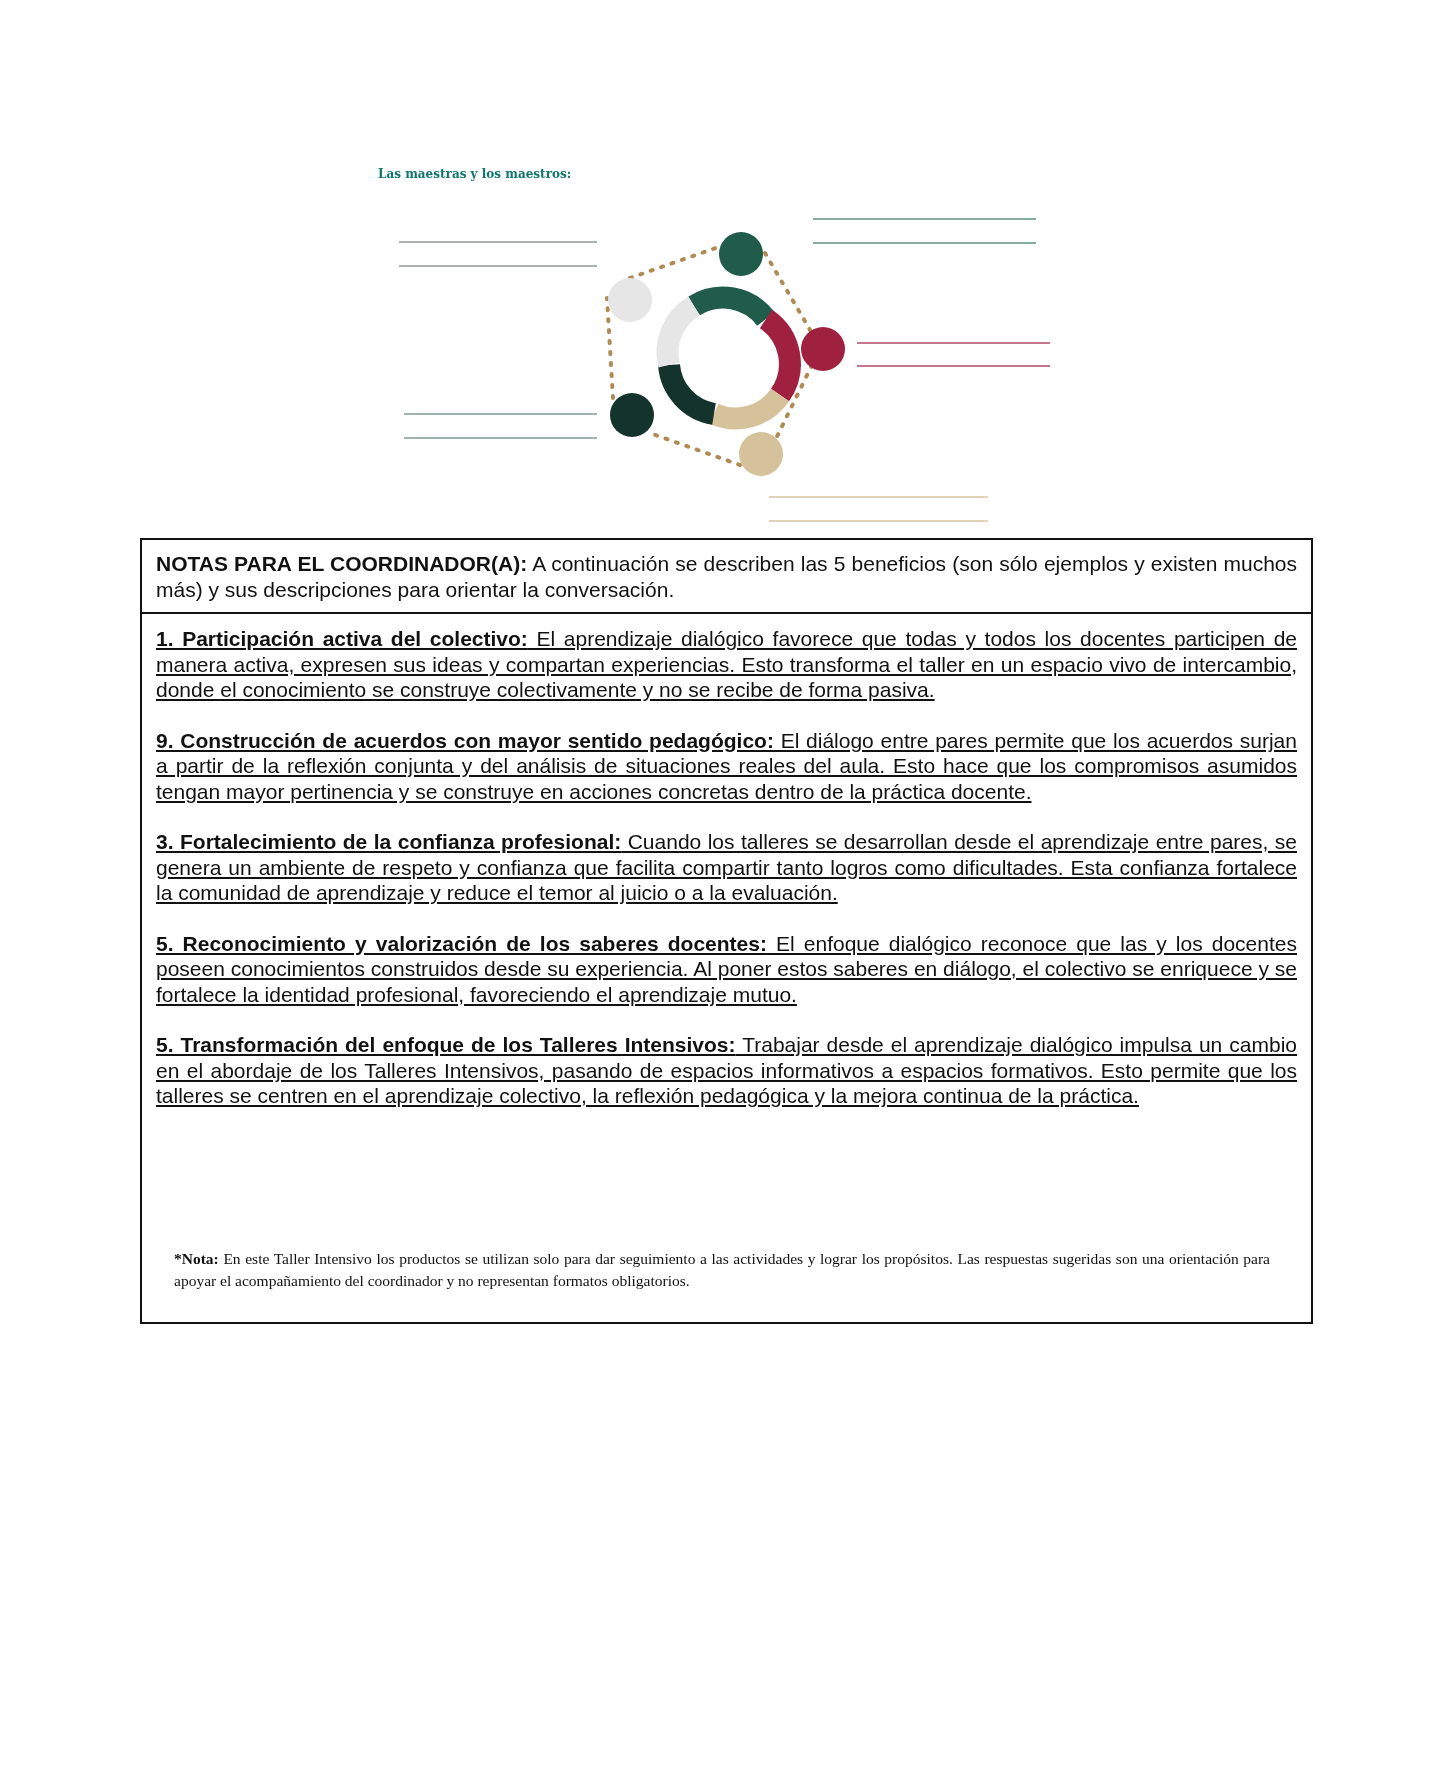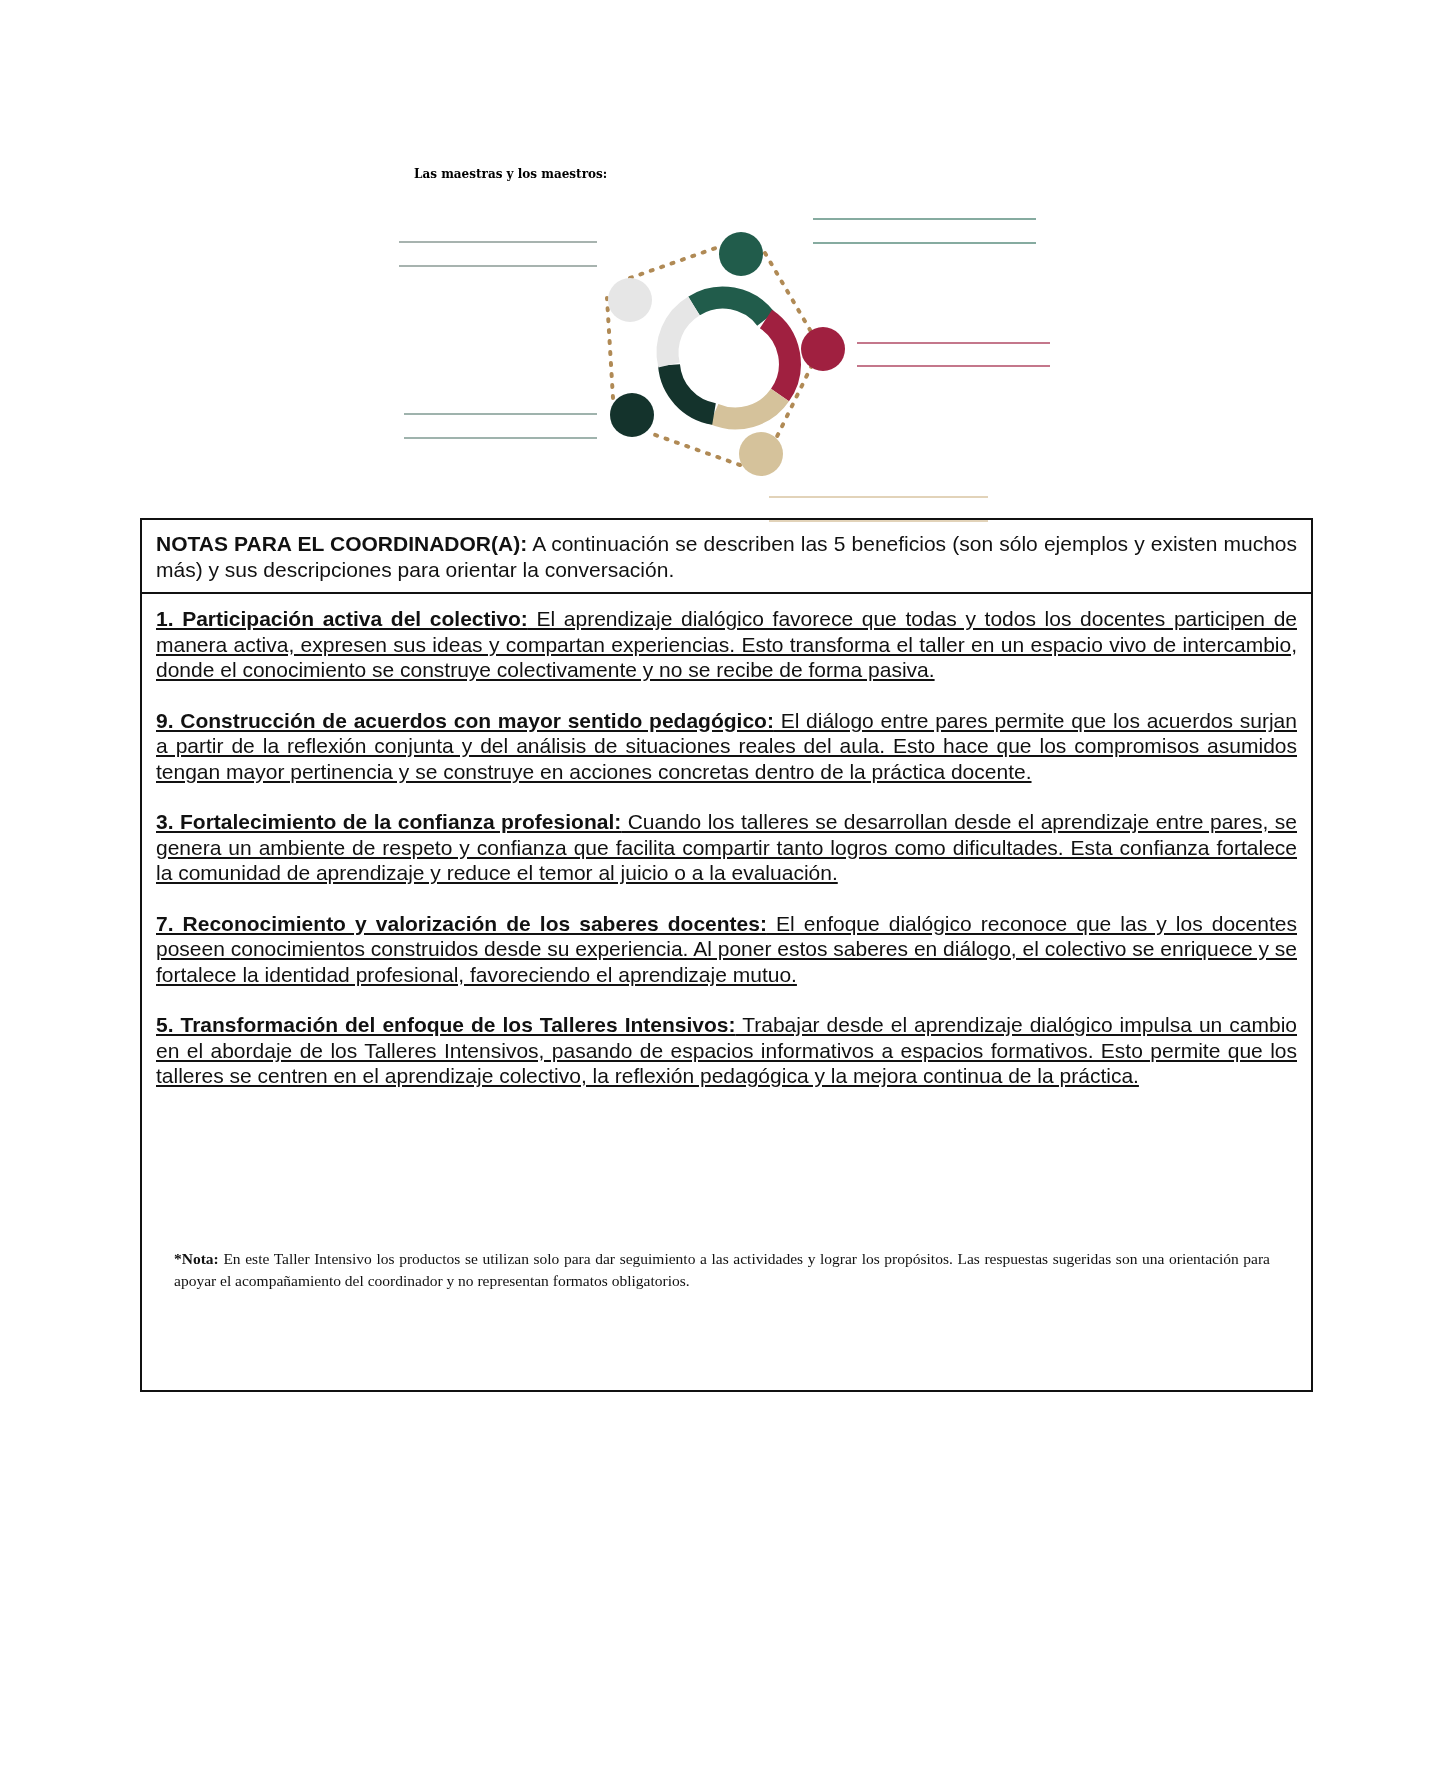--- a/index.html
+++ b/index.html
@@ -1,21 +1,21 @@
 <!DOCTYPE html>
 <html><head>
   <meta charset="utf-8">
   <style>
     html, body { margin: 0; padding: 0; background: #ffffff; }
     body { width: 1445px; height: 1772px; position: relative; overflow: hidden;
            font-family: "Liberation Sans", sans-serif; color: #111; }
     .subtitle { position: absolute; left: 378px; top: 167px; font-family: "DejaVu Serif", serif;
-                font-size: 12px; font-weight: bold; color: #000000; margin-left: 36px; }
+                font-size: 12px; font-weight: bold; color: #0f766e; }
     .diagram { position: absolute; left: 0; top: 0; width: 1445px; height: 540px; }
-    .notes-box { position: absolute; left: 140px; top: 518px; width: 1173px; height: 874px;
+    .notes-box { position: absolute; left: 140px; top: 538px; width: 1173px; height: 786px;
                  border: 2.5px solid #111; box-sizing: border-box; }
     .notes-header { border-bottom: 2.5px solid #111; padding: 11px 14px 9px 14px;
                     font-size: 21px; line-height: 26px; text-align: justify; height: 74px; box-sizing: border-box; }
     .notes-body { padding: 12px 14px 0 14px; font-size: 21px; line-height: 25.5px; text-decoration: underline; }
     .item { text-align: justify; margin: 0 0 25px 0; }
     .item b, .notes-header b { font-weight: bold; }
     .footnote { position: absolute; left: 174px; top: 1248px; width: 1096px; font-size: 15.5px;
                 line-height: 22px; text-align: justify; font-family: Liberation Serif, serif; }
   </style>
 </head>
@@ -58,20 +58,20 @@
 </svg>
 
 <div class="notes-box">
   <div class="notes-header">
     <b>NOTAS PARA EL COORDINADOR(A):</b><span> A continuación se describen las 5 beneficios (son sólo ejemplos y existen muchos más) y sus descripciones para orientar la conversación.</span>
   </div>
   <div class="notes-body">
     <p class="item"><b>1. Participación activa del colectivo:</b><span> El aprendizaje dialógico favorece que todas y todos los docentes participen de manera activa, expresen sus ideas y compartan experiencias. Esto transforma el taller en un espacio vivo de intercambio, donde el conocimiento se construye colectivamente y no se recibe de forma pasiva.</span></p>
     <p class="item"><b>9. Construcción de acuerdos con mayor sentido pedagógico:</b><span> El diálogo entre pares permite que los acuerdos surjan a partir de la reflexión conjunta y del análisis de situaciones reales del aula. Esto hace que los compromisos asumidos tengan mayor pertinencia y se construye en acciones concretas dentro de la práctica docente.</span></p>
     <p class="item"><b>3. Fortalecimiento de la confianza profesional:</b><span> Cuando los talleres se desarrollan desde el aprendizaje entre pares, se genera un ambiente de respeto y confianza que facilita compartir tanto logros como dificultades. Esta confianza fortalece la comunidad de aprendizaje y reduce el temor al juicio o a la evaluación.</span></p>
-    <p class="item"><b>7. Reconocimiento y valorización de los saberes docentes:</b><span> El enfoque dialógico reconoce que las y los docentes poseen conocimientos construidos desde su experiencia. Al poner estos saberes en diálogo, el colectivo se enriquece y se fortalece la identidad profesional, favoreciendo el aprendizaje mutuo.</span></p>
+    <p class="item"><b>5. Reconocimiento y valorización de los saberes docentes:</b><span> El enfoque dialógico reconoce que las y los docentes poseen conocimientos construidos desde su experiencia. Al poner estos saberes en diálogo, el colectivo se enriquece y se fortalece la identidad profesional, favoreciendo el aprendizaje mutuo.</span></p>
     <p class="item" style="margin-bottom:0"><b>5. Transformación del enfoque de los Talleres Intensivos:</b><span> Trabajar desde el aprendizaje dialógico impulsa un cambio en el abordaje de los Talleres Intensivos, pasando de espacios informativos a espacios formativos. Esto permite que los talleres se centren en el aprendizaje colectivo, la reflexión pedagógica y la mejora continua de la práctica.</span></p>
   </div>
 </div>
 
 <div class="footnote">
   <b>*Nota:</b><span> En este Taller Intensivo los productos se utilizan solo para dar seguimiento a las actividades y lograr los propósitos. Las respuestas sugeridas son una orientación para apoyar el acompañamiento del coordinador y no representan formatos obligatorios.</span>
 </div>
 
 </body></html>

